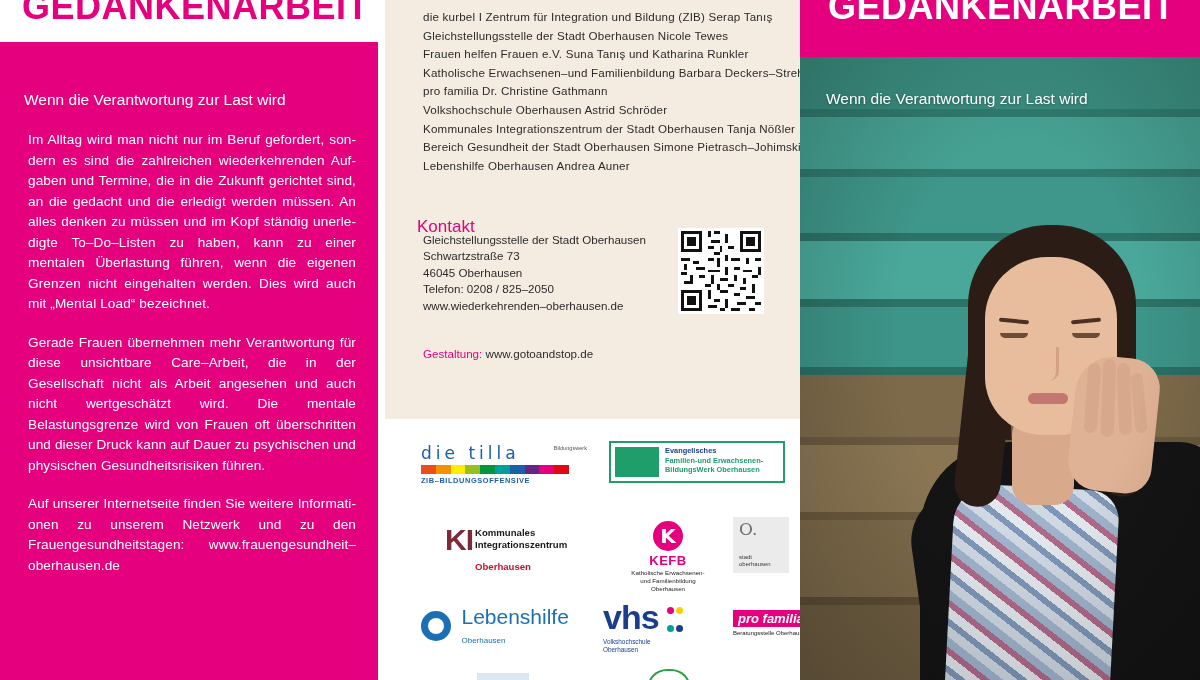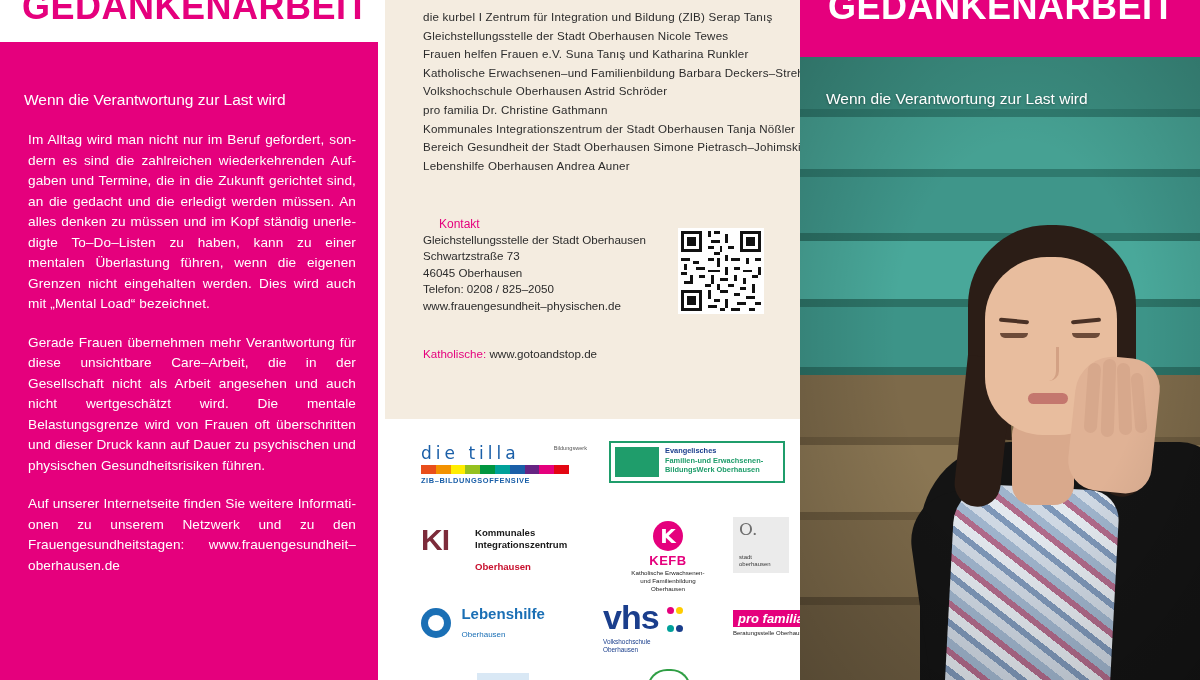--- a/index.html
+++ b/index.html
@@ -102,23 +102,23 @@
     top: 8px;
     width: 360px;
     font-size: 11.6px;
     line-height: 18.6px;
     color: #2b2b2b;
     letter-spacing: 0.2px;
   }
   .partner-list div { white-space: nowrap; }
   .kontakt-head {
     position: absolute;
-    left: 54px;
+    left: 32px;
     top: 217px;
-    font-size: 12px;
+    font-size: 17px;
     color: #e5007d;
     font-weight: normal;
     text-align: right;
   }
   .kontakt-body {
     position: absolute;
     left: 38px;
     top: 232px;
     width: 270px;
     font-size: 11.6px;
@@ -198,20 +198,21 @@
     position: absolute; left: 54px; top: 3px;
     font-size: 7.4px; line-height: 9.6px; font-weight: bold; color: #1f9d6b;
   }
   .l2 .txt .top { color: #1a3e8c; }
 
   
   .l3 { left: 36px; top: 100px; width: 180px; }
   .l3 .ki {
     font-size: 30px; font-weight: bold; color: #7d2b3a; line-height: 30px;
     letter-spacing: -1px;
+    margin-left: 24px;
   }
   .l3 .txt {
     position: absolute; left: 54px; top: 2px; font-size: 9.6px;
     line-height: 11.5px; font-weight: bold; color: #1a1a1a;
   }
   .l3 .ohs {
     position: absolute; left: 54px; top: 36px; font-size: 9.6px;
     font-weight: bold; color: #c8102e;
   }
 
@@ -248,21 +249,21 @@
     width: 30px; height: 30px; border-radius: 50%; background: #1a6fb5;
     position: relative; display: inline-block; vertical-align: middle;
   }
   .l6 .mark::after {
     content: ""; position: absolute; left: 7px; top: 7px;
     width: 16px; height: 16px; border-radius: 50%; background: #ffffff;
   }
   .l6 .t {
     display: inline-block; vertical-align: middle; margin-left: 6px;
   }
-  .l6 .t1 { font-size: 15px; font-weight: bold; color: #1a6fb5; }
+  .l6 .t1 { font-size: 21px; font-weight: normal; color: #1a6fb5; }
   .l6 .t2 { font-size: 8px; color: #1a6fb5; }
 
   
   .l7 { left: 218px; top: 176px; width: 120px; }
   .l7 .vhs {
     font-size: 34px; font-weight: bold; color: #1a3e8c; line-height: 32px;
     letter-spacing: -1px; display: inline-block;
   }
   .l7 .dots { display: inline-block; vertical-align: top; margin-left: 3px; }
   .l7 .dots i {
@@ -453,34 +454,34 @@
   </div>
 
   <div class="panel-mid">
     <div class="mid-cream">
 
       <div class="partner-list">
         <div>die kurbel I Zentrum für Integration und Bildung (ZIB)  Serap Tanış</div>
         <div>Gleichstellungsstelle  der Stadt Oberhausen  Nicole Tewes</div>
         <div>Frauen helfen  Frauen e.V.  Suna Tanış und Katharina Runkler</div>
         <div>Katholische  Erwachsenen–und  Familienbildung   Barbara Deckers–Strehl</div>
+        <div>pro familia    Dr. Christine Gathmann</div>
         <div>Volkshochschule  Oberhausen  Astrid Schröder</div>
-        <div>pro familia    Dr. Christine Gathmann</div>
         <div>Kommunales Integrationszentrum der Stadt Oberhausen  Tanja Nößler</div>
         <div>Bereich Gesundheit der Stadt  Oberhausen  Simone Pietrasch–Johimski</div>
         <div>Lebenshilfe  Oberhausen   Andrea Auner</div>
       </div>
 
       <div class="kontakt-head">Kontakt</div>
       <div class="kontakt-body">
         <div>Gleichstellungsstelle  der Stadt Oberhausen</div>
         <div>Schwartzstraße 73</div>
         <div>46045 Oberhausen</div>
         <div>Telefon:   0208 / 825–2050</div>
-        <div>www.frauengesundheit–physischen.de</div>
+        <div>www.wiederkehrenden–oberhausen.de</div>
       </div>
 
       <div class="qr">
         <svg width="86" height="86" viewBox="0 0 29 29" shape-rendering="crispEdges">
           <rect width="29" height="29" fill="#ffffff"></rect>
           <g fill="#111111">
             <rect x="1" y="1" width="7" height="1"></rect>
               <rect x="1" y="7" width="7" height="1"></rect>
             <rect x="1" y="1" width="1" height="7"></rect>
               <rect x="7" y="1" width="1" height="7"></rect>
@@ -543,21 +544,21 @@
               <rect x="10" y="26" width="3" height="1"></rect>
             <rect x="14" y="27" width="2" height="1"></rect>
               <rect x="18" y="27" width="3" height="1"></rect>
             <rect x="24" y="27" width="2" height="1"></rect>
           </g>
         </svg>
       </div>
 
       <div class="credits">
         <div>
-          <span class="lbl">Katholische:</span>
+          <span class="lbl">Gestaltung:</span>
           <span>www.gotoandstop.de</span>
         </div>
       </div>
     </div>
 
     <div class="logos">
 
       <div class="logo l1">
         <span class="kurbel-tag">Bildungswerk</span>
         <div class="kurbel-word">die tilla</div>

